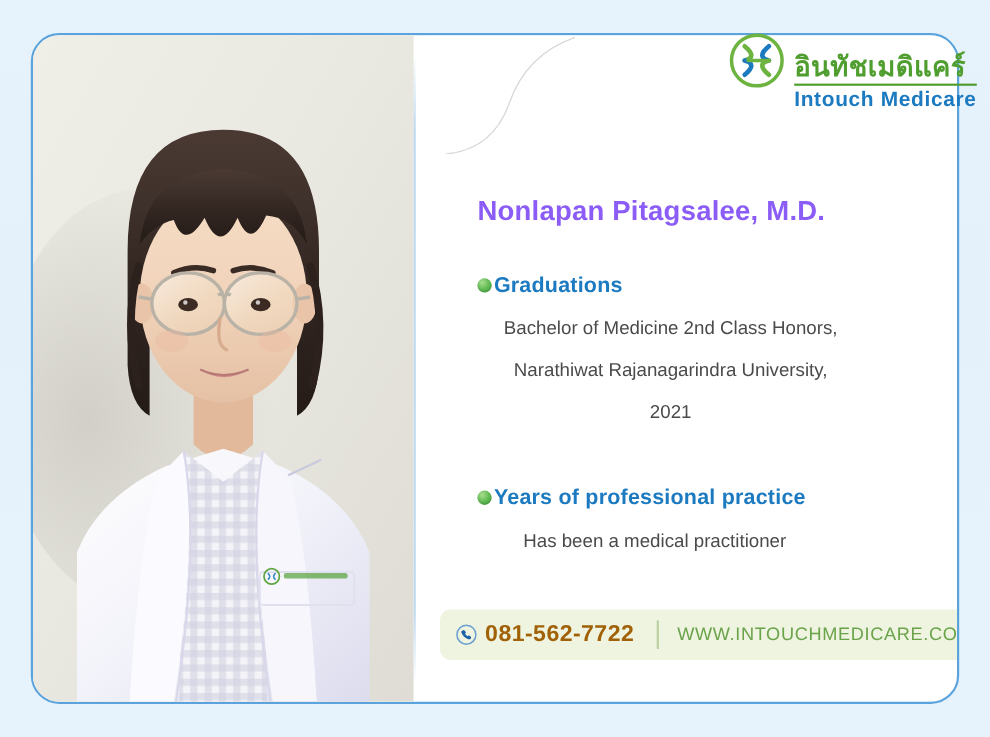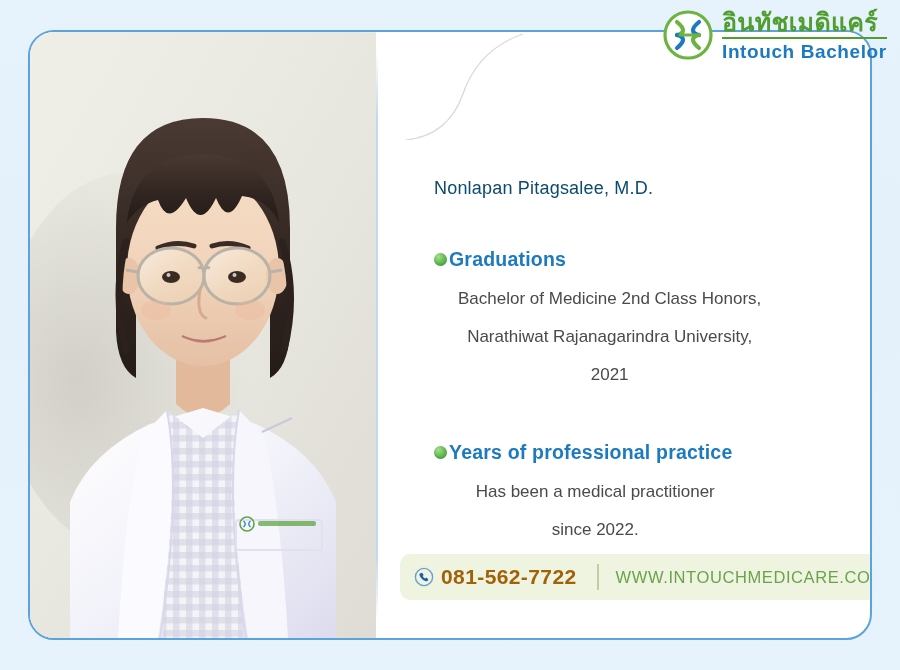--- a/index.html
+++ b/index.html
@@ -75,23 +75,23 @@
     left: 346px;
     top: 0;
     right: 0;
     bottom: 0;
   }
 
   #doctor-name {
     position: absolute;
     left: 58px;
     top: 146px;
-    font-size: 18px;
-    font-weight: normal;
-    color: #0c4a6e;
+    font-size: 25px;
+    font-weight: bold;
+    color: #8b5cf6;
     letter-spacing: 0.2px;
     white-space: nowrap;
   }
 
   .section { position: absolute; left: 58px; }
   #section-graduations { top: 216px; }
   #section-practice    { top: 389px; margin-top: 20px; }
 
   .section-head {
     display: flex;
@@ -168,20 +168,21 @@
     z-index: 10;
   }
   #logo-mark { flex: 0 0 auto; display: block; }
   #logo-words { display: flex; flex-direction: column; line-height: 1; }
   #logo-thai {
     font-size: 25px;
     font-weight: bold;
     color: #4f9e2f;
     letter-spacing: 0.3px;
     white-space: nowrap;
+    margin-top: 40px;
   }
   #logo-rule {
     height: 2px;
     background: #4f9e2f;
     margin: 2px 0 3px 0;
   }
   #logo-latin {
     font-size: 19px;
     font-weight: bold;
     color: #1c7ac0;
@@ -317,21 +318,20 @@
         </div>
       </div>
 
       <div class="section" id="section-practice">
         <div class="section-head">
           <span class="bullet"></span>
           <span class="section-title">Years of professional practice</span>
         </div>
         <div class="section-body">
           <div class="body-line">Has been a medical practitioner</div>
-          <div class="body-line">since 2022.</div>
         </div>
       </div>
 
       <div id="footer-bar">
         <svg id="phone-icon" width="20" height="20" viewBox="0 0 20 20">
           <circle cx="10" cy="10" r="8.6" fill="none" stroke="#6b9fd0" stroke-width="1.4"></circle>
           <path d="M6.6 6.2 q1.1-0.9 1.9 0.1 l0.9 1.2 q0.4 0.6-0.2 1.1 l-0.5 0.4 q0.7 1.6 2.4 2.5 l0.4-0.5 q0.5-0.6 1.1-0.2 l1.2 0.9 q1 0.8 0.1 1.9 q-1 1.1-2.8 0.3 q-2.1-0.9-3.6-2.5 q-1.5-1.6-2.1-3.3 q-0.5-1.4 1.2-1.9 z" fill="#1c62a8"></path>
         </svg>
         <span id="phone-number">081-562-7722</span>
         <span id="footer-divider"></span>
@@ -352,17 +352,17 @@
       <circle cx="26" cy="26" r="23" fill="#ffffff" stroke="#6cb33f" stroke-width="3.2"></circle>
       <path d="M15 13 Q27 23 15 26" fill="none" stroke="#6cb33f" stroke-width="4.2" stroke-linecap="round"></path>
       <path d="M37 13 Q25 23 37 26" fill="none" stroke="#1c7ac0" stroke-width="4.2" stroke-linecap="round"></path>
       <path d="M15 39 Q27 29 15 26" fill="none" stroke="#1c7ac0" stroke-width="4.2" stroke-linecap="round"></path>
       <path d="M37 39 Q25 29 37 26" fill="none" stroke="#6cb33f" stroke-width="4.2" stroke-linecap="round"></path>
       <path d="M18 26 L34 26" stroke="#6cb33f" stroke-width="3" stroke-linecap="round"></path>
     </svg>
     <div id="logo-words">
       <span id="logo-thai">อินทัชเมดิแคร์</span>
       <span id="logo-rule"></span>
-      <span id="logo-latin">Intouch  Bachelor</span>
+      <span id="logo-latin">Intouch  Medicare</span>
     </div>
   </div>
 
 </div>
 
 </body></html>

